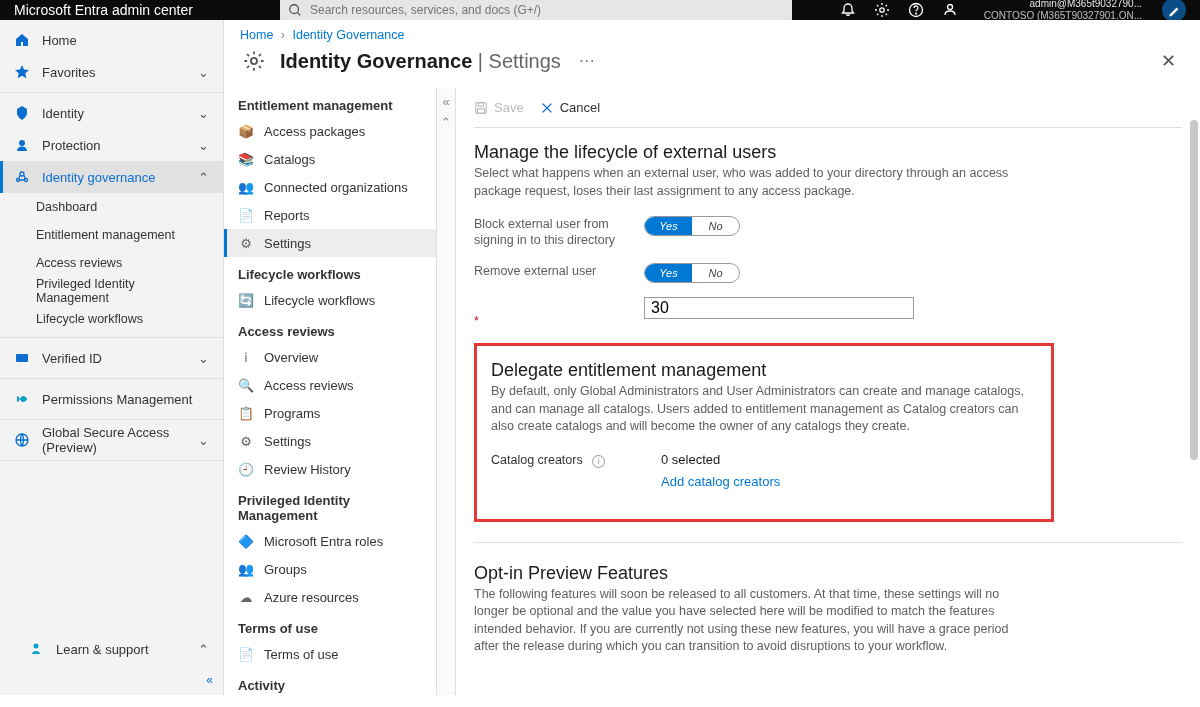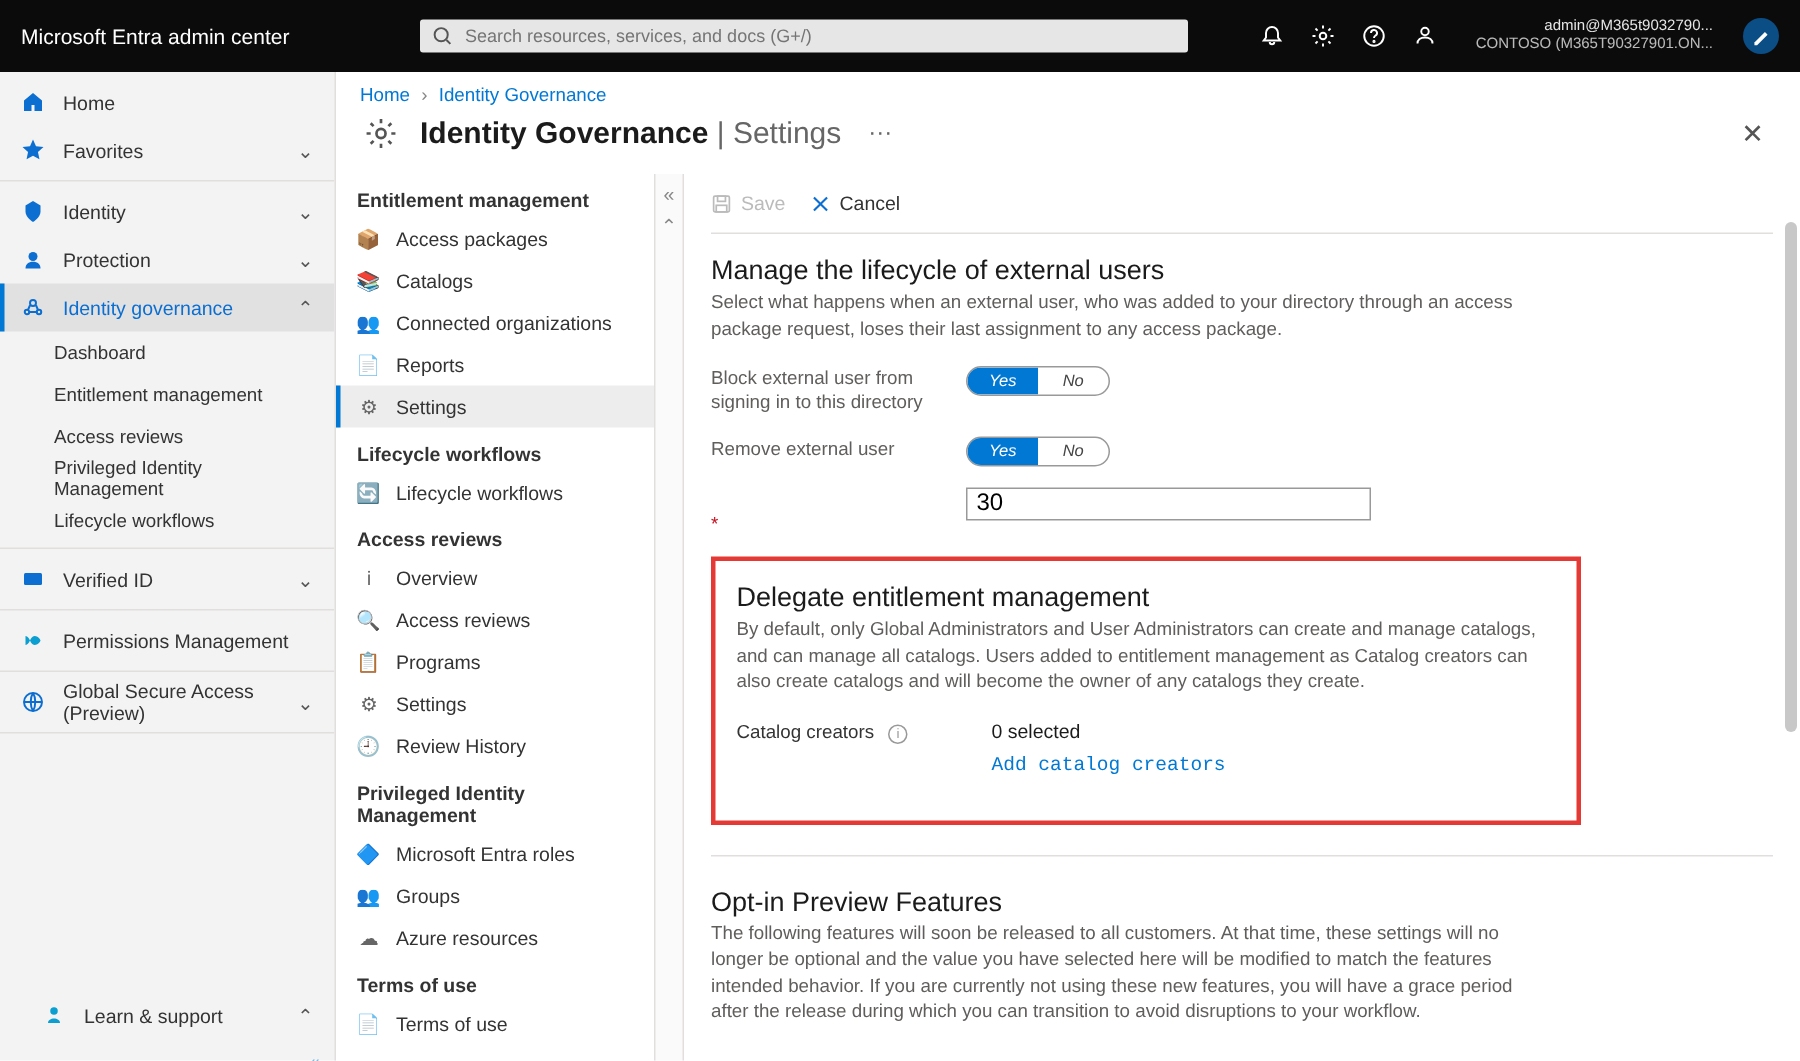--- a/index.html
+++ b/index.html
@@ -11,21 +11,21 @@
     --border:#e1dfdd;
     --topbar:#0b0b0b;
     --blue-accent:#0078d4;
     --sidebar-width:224px;
     --secnav-width:212px;
   }
   * { box-sizing:border-box; font-family:"Segoe UI", Arial, sans-serif; }
   body { margin:0; padding:0; width:1200px; height:707px; overflow:hidden; font-size:13px; color:var(--text); }
   
   
-  .topbar { height:48px; background:var(--topbar); color:white; display:flex; align-items:center; padding:0 14px; gap:12px; }
+  .topbar { height:20px; background:var(--topbar); color:white; display:flex; align-items:center; padding:0 14px; gap:12px; }
   .topbar .product { font-size:14px; font-weight:500; flex:0 0 auto; width:calc(var(--sidebar-width) + 30px); }
   .topbar .search-wrap { flex:1; position:relative; display:flex; align-items:center; background:#e6e6e6; border-radius:2px; height:22px; padding:0 8px; margin-right:30px;}
   .topbar .search-wrap .icon { width:14px; height:14px; color:#555; margin-right:6px; }
   .topbar .search-wrap input { border:none; background:transparent; outline:none; flex:1; font-size:12px; color:#222; }
   .topbar .top-icons { display:flex; align-items:center; gap:6px; }
   .topbar .top-icons .icon-btn { width:28px; height:28px; display:flex; align-items:center; justify-content:center; color:white; }
   .topbar .user { display:flex; flex-direction:column; align-items:flex-end; margin-left:8px; font-size:10px; line-height:1.2; color:#e6e6e6; max-width:160px; overflow:hidden; white-space:nowrap;}
   .topbar .avatar { width:24px; height:24px; border-radius:50%; background:#044a8c; color:#fff; display:flex; align-items:center; justify-content:center; font-size:12px; margin-left:8px;}
   .topbar .avatar svg{width:14px;height:14px;}
   
@@ -77,21 +77,21 @@
   .field-row .lbl { width:160px; font-size:12.5px; color:var(--text-muted); line-height:1.3; }
   .field-row .req { color:#c50f1f; }
   .toggle { width:96px; height:20px; border:1px solid #999; border-radius:10px; display:flex; overflow:hidden; font-size:11px;font-style:italic; }
   .toggle div { flex:1; display:flex; align-items:center; justify-content:center; }
   .toggle .on { background:var(--blue-accent); color:white; }
   .toggle .off { color:#444; }
   .num-input { width:270px; height:22px; border:1px solid #999; padding:0 6px; font-size:16px; }
   
   .highlight-box { border:3px solid #e53935; padding:10px 14px 16px; margin:14px 0 18px; max-width:580px;}
   .highlight-box .sect-desc{max-width:none;}
-  .link { color:var(--link); cursor:pointer;font-family:Liberation Mono, monospace; }
+  .link { color:var(--link); cursor:pointer; }
   .info-circ{width:13px;height:13px;border:1px solid #999;border-radius:50%;display:inline-flex;align-items:center;justify-content:center;font-size:9px;color:#999;margin-left:6px;}
   .hr { border:none; border-top:1px solid var(--border); margin:20px 0;}
   
   
   svg{display:block;}
   .scroll-track{position:absolute; right:2px; top:60px; bottom:0; width:8px;}
   .scroll-thumb{position:absolute; width:8px; background:#c8c8c8; border-radius:4px; top:40px; height:340px;}
   
   .nav-icon{width:16px;height:16px;}
   .star{color:#0b6ed0;}

